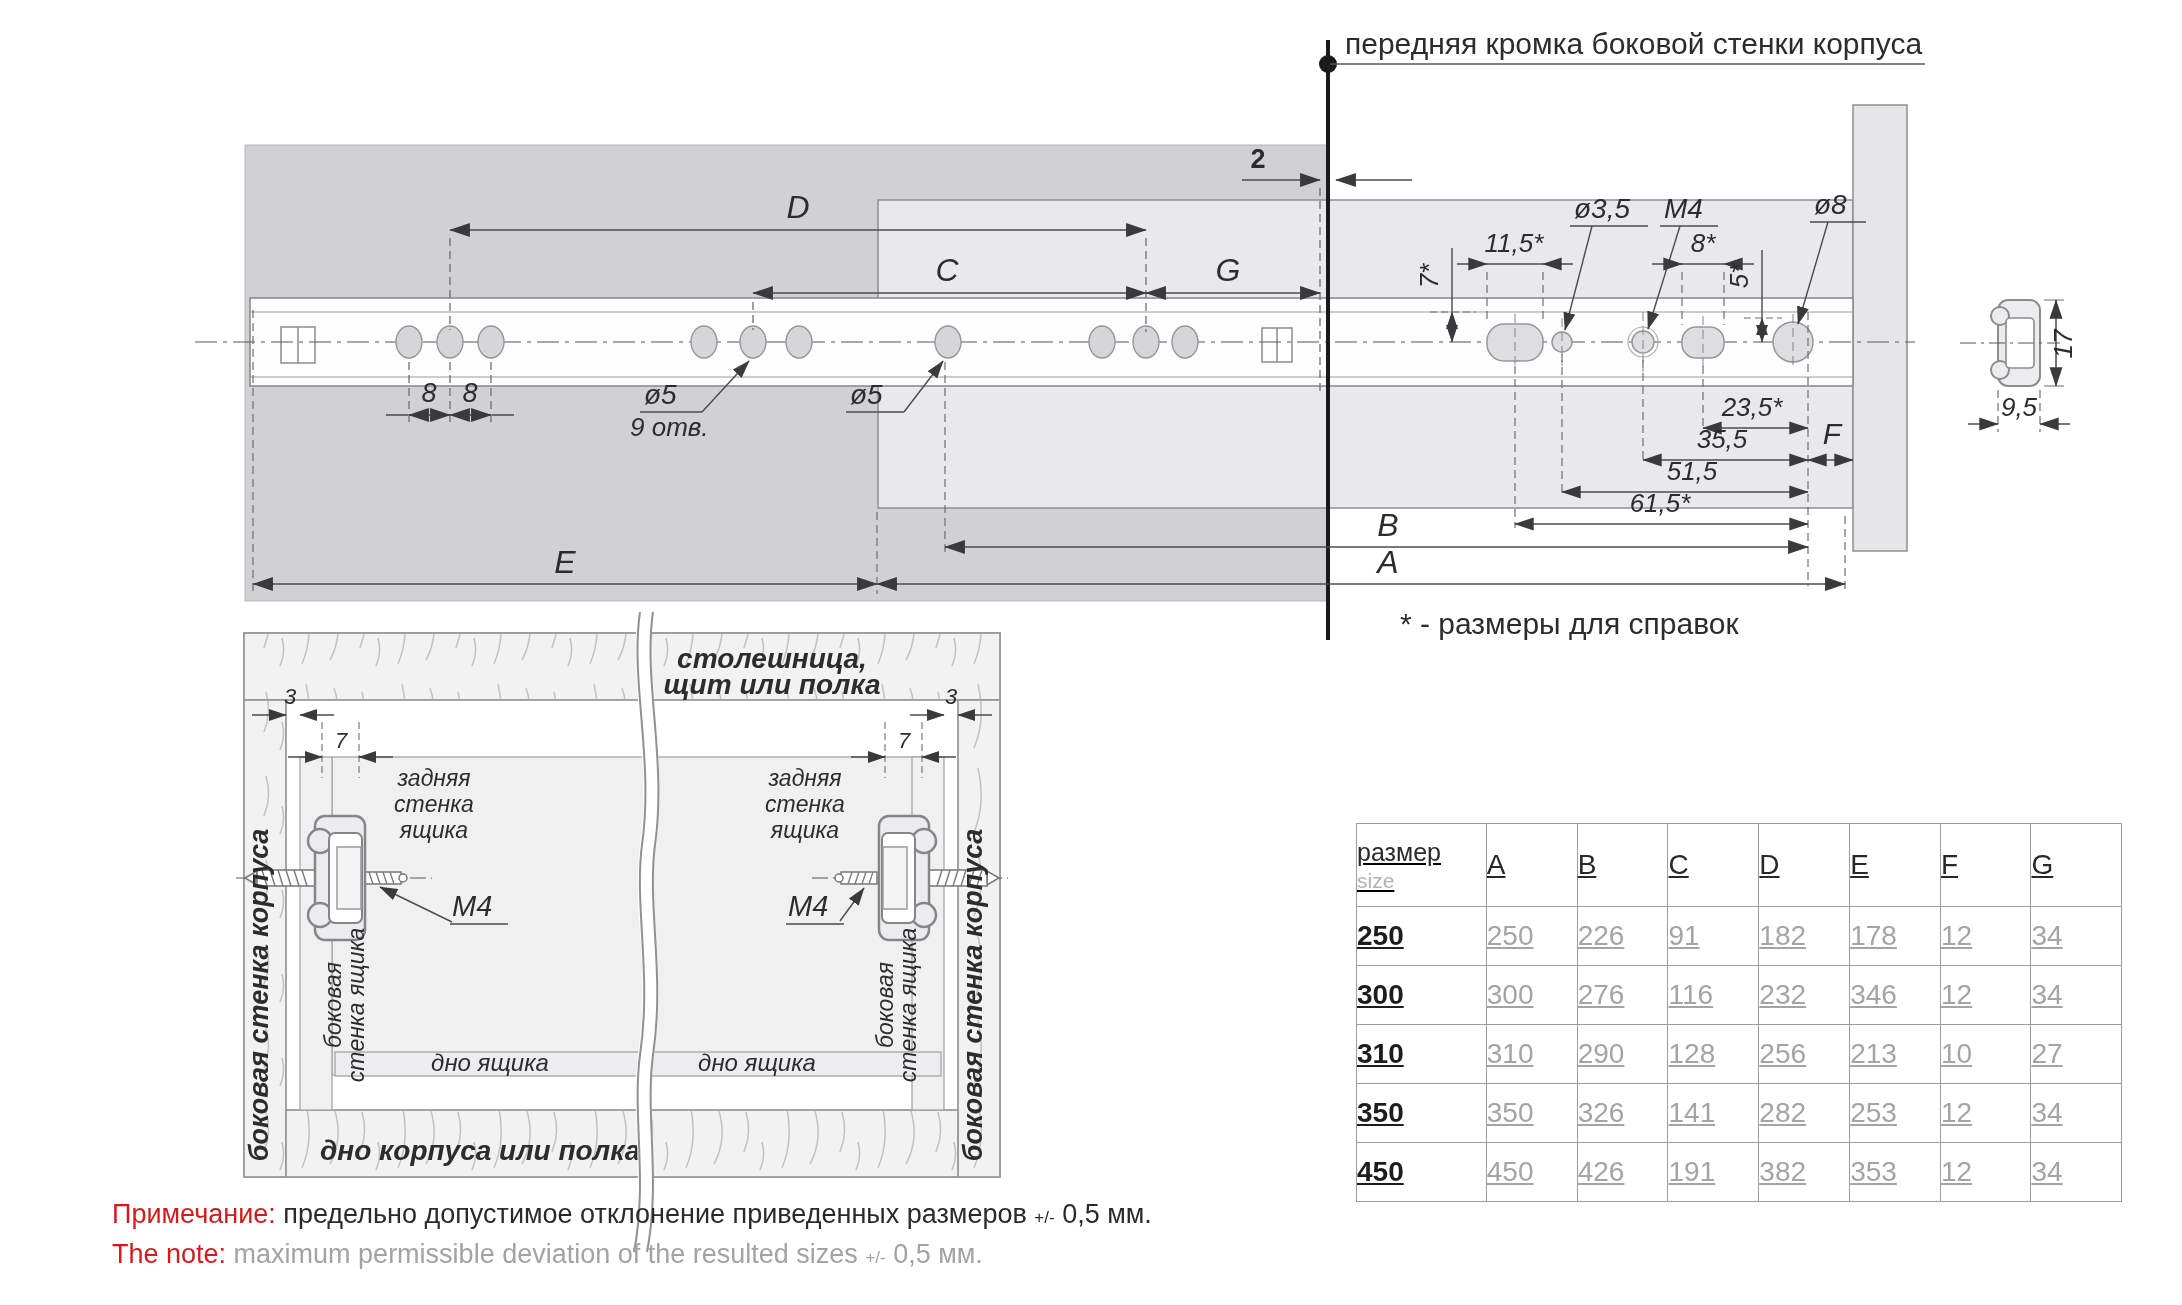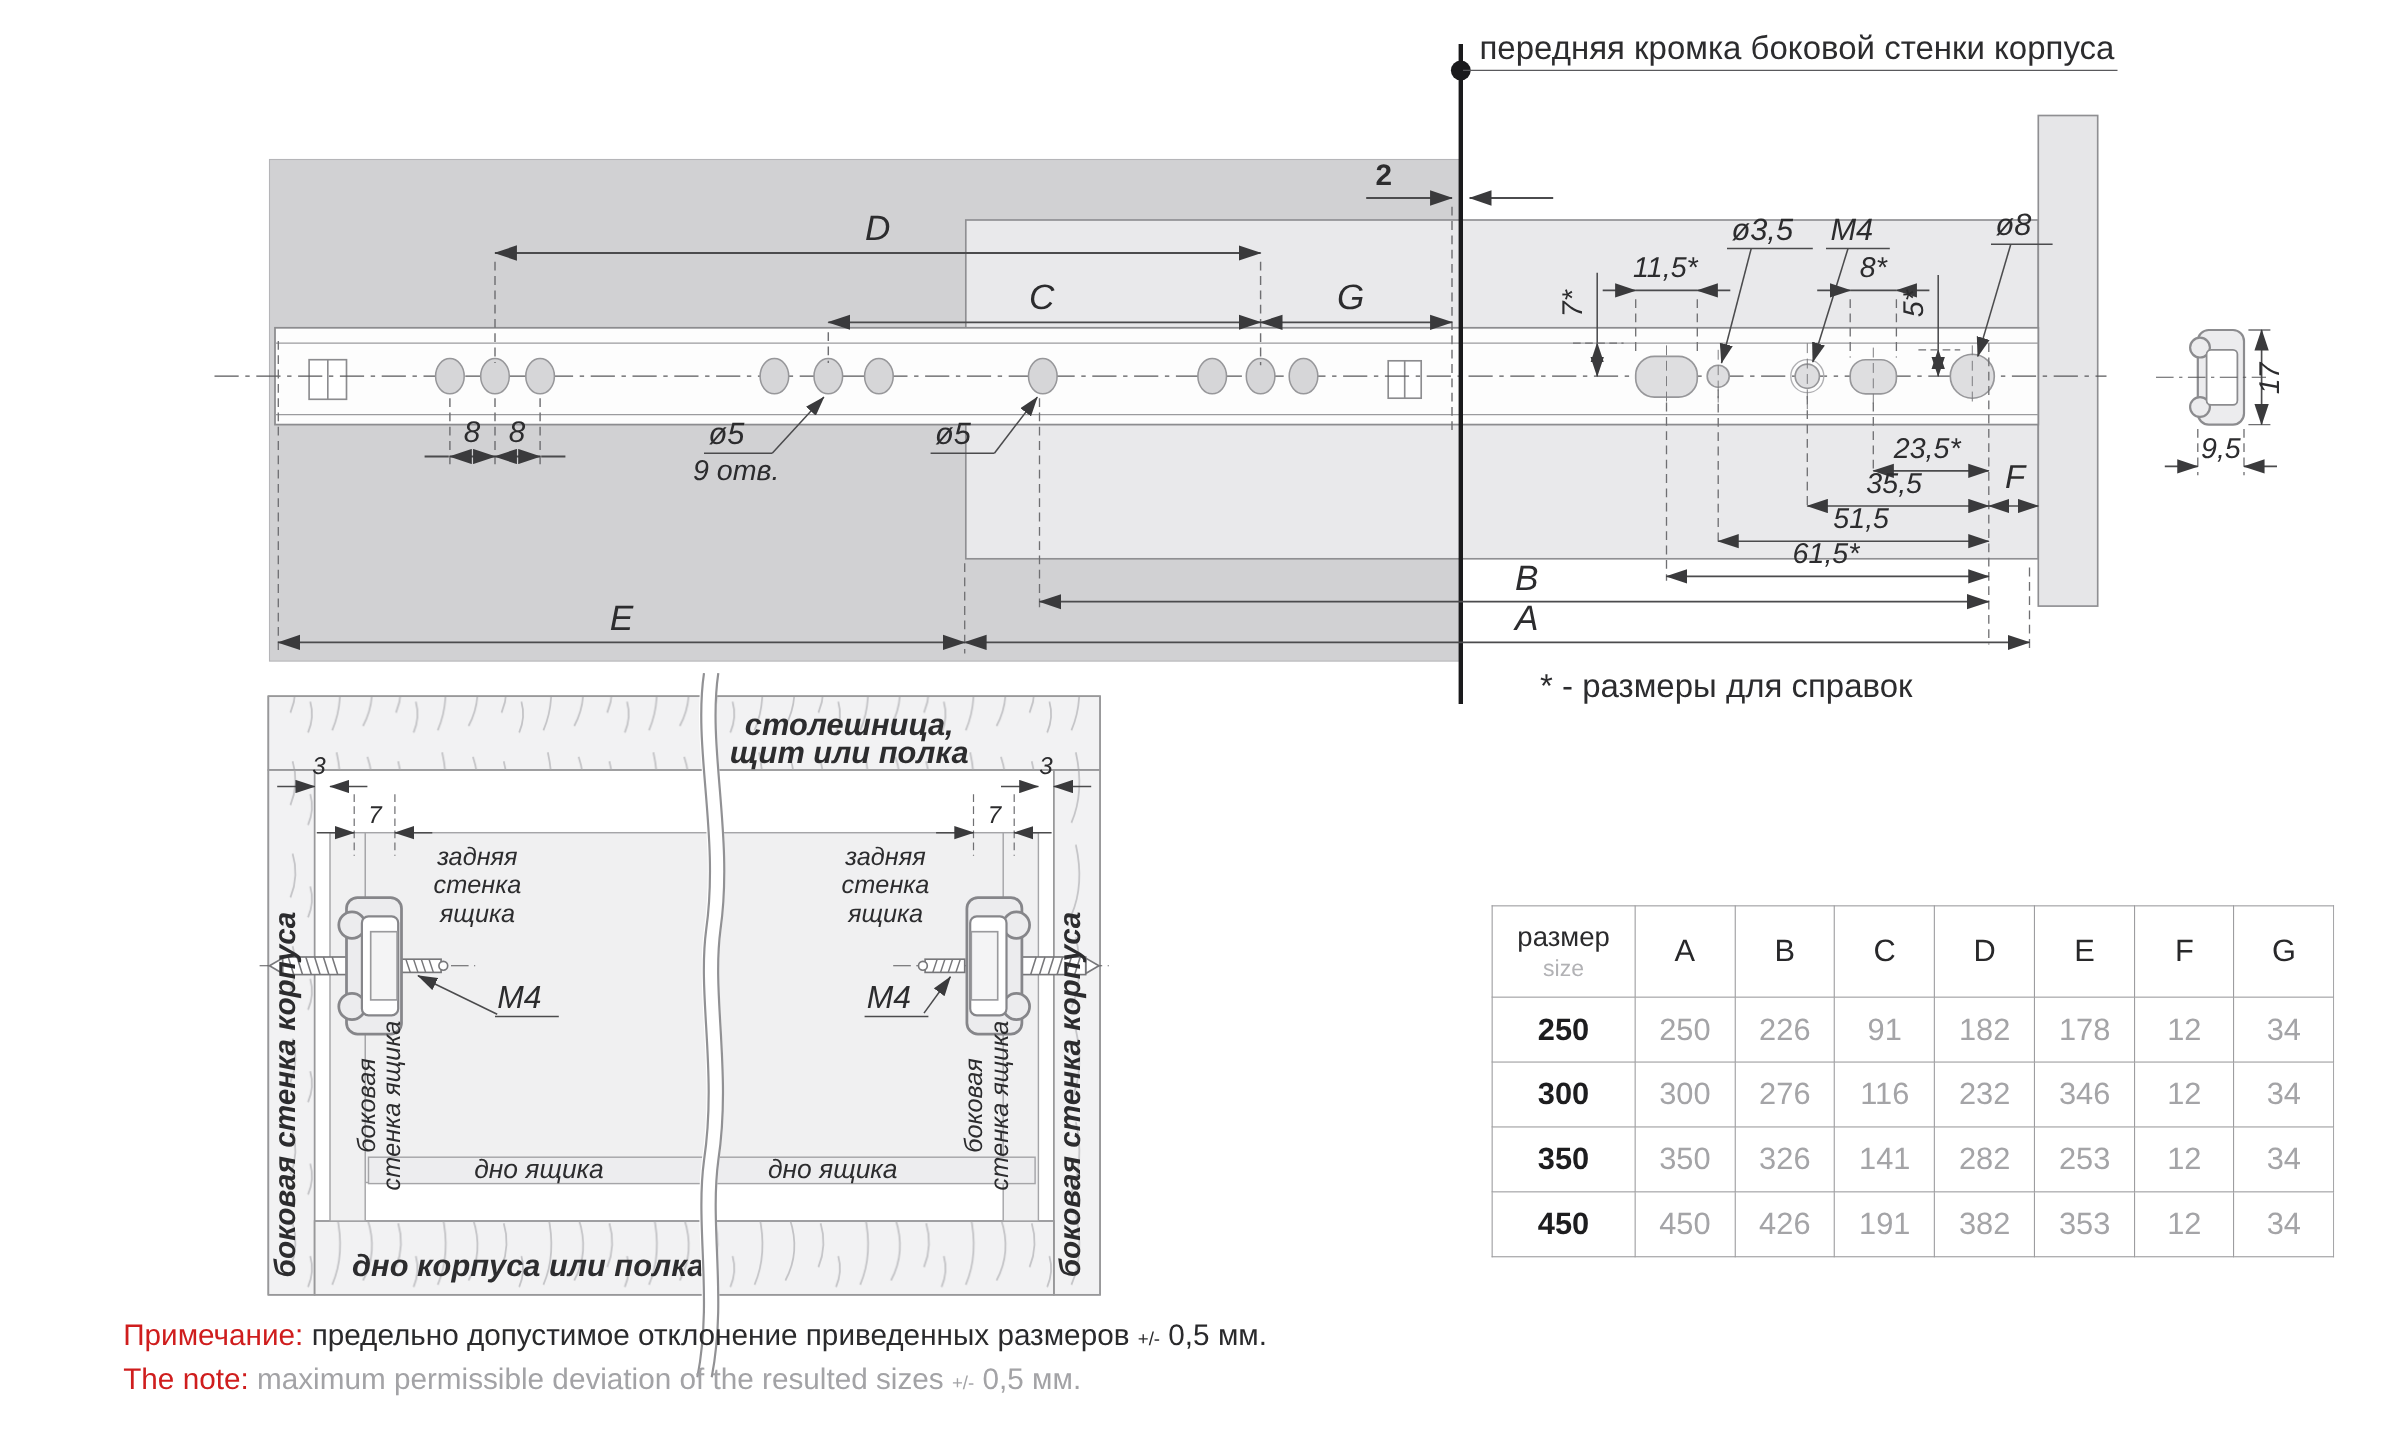--- a/index.html
+++ b/index.html
@@ -8,22 +8,22 @@
   #draw{position:absolute;left:0;top:0;}
   svg text{font-family:"Liberation Sans",sans-serif;fill:#2c2c2e;}
   .dimtxt{font-style:italic;}
   .notes{position:absolute;left:112px;top:1196px;font-size:27px;line-height:37px;}
   .notes .red{color:#cf1d1d;}
   .notes .blk{color:#2a2a2c;}
   .notes .gry{color:#a3a3a6;}
   .notes .tol{font-size:17px;}
   table.sizes{position:absolute;left:1356px;top:823px;border-collapse:collapse;
               background:#fff;table-layout:fixed;}
-  table.sizes td{border:1.6px solid #9d9da0;text-align:center;vertical-align:middle;
-                 padding:0;font-size:28px;}
+  table.sizes td{border:1.6px solid #9d9da0;text-align:left;vertical-align:middle;
+                 padding:0;font-size:28px;text-decoration:underline;}
   table.sizes td.hd{height:82px;}
   table.sizes td.c0{width:130px;}
   table.sizes td.cv{width:91px;}
   table.sizes tr.datarow td{height:58px;margin-top:32px;}
   .szru{font-size:25px;color:#2a2a2c;}
   .szen{font-size:21px;color:#b2b2b5;margin-top:2px;}
   .collet{font-size:27px;color:#28282a;}
   td.sz{color:#1d1d1f;font-weight:700;}
   td.val{color:#a4a4a7;font-weight:400;}
 </style>
@@ -391,20 +391,30 @@
     <td class="sz c0">300</td>
     <td class="val cv">300</td>
     <td class="val cv">276</td>
     <td class="val cv">116</td>
     <td class="val cv">232</td>
     <td class="val cv">346</td>
     <td class="val cv">12</td>
     <td class="val cv">34</td>
   </tr>
   <tr class="datarow">
+    <td class="sz c0">310</td>
+    <td class="val cv">310</td>
+    <td class="val cv">290</td>
+    <td class="val cv">128</td>
+    <td class="val cv">256</td>
+    <td class="val cv">213</td>
+    <td class="val cv">10</td>
+    <td class="val cv">27</td>
+  </tr>
+  <tr class="datarow">
     <td class="sz c0">350</td>
     <td class="val cv">350</td>
     <td class="val cv">326</td>
     <td class="val cv">141</td>
     <td class="val cv">282</td>
     <td class="val cv">253</td>
     <td class="val cv">12</td>
     <td class="val cv">34</td>
   </tr>
   <tr class="datarow">

